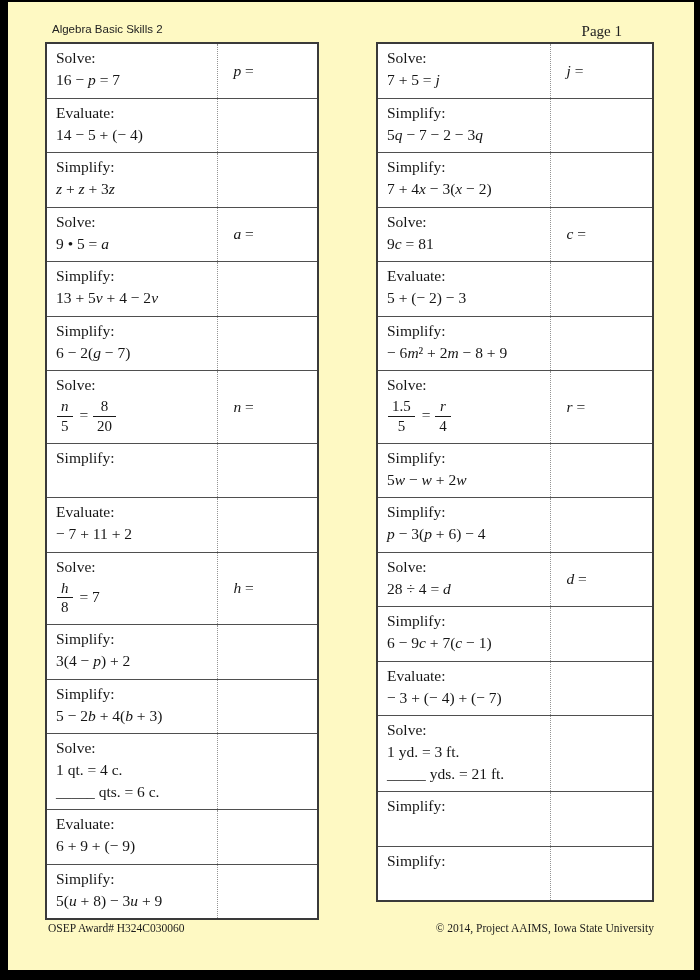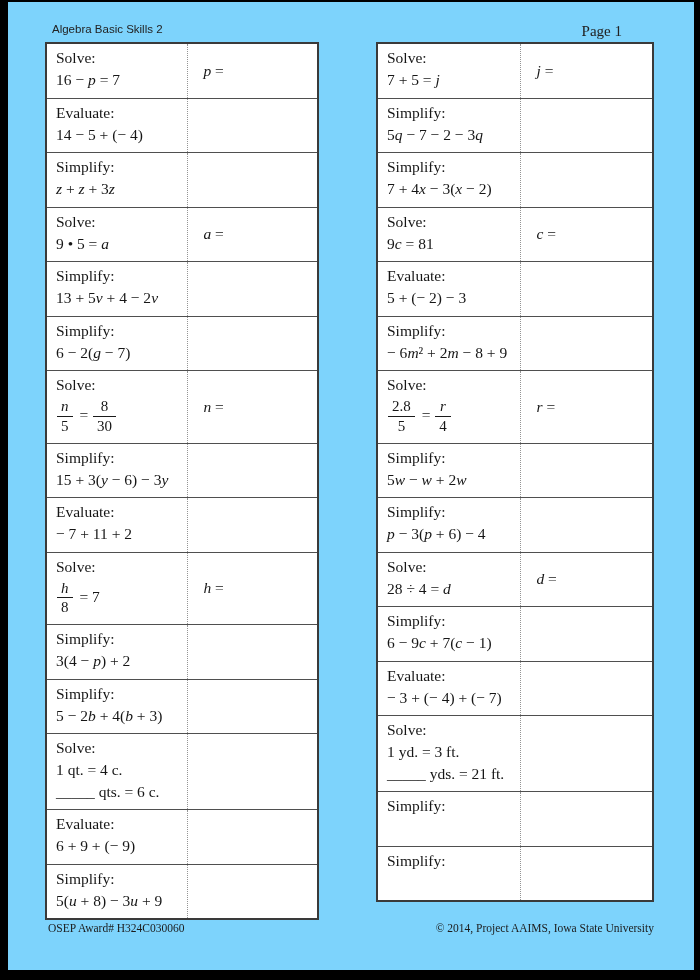--- a/index.html
+++ b/index.html
@@ -3,39 +3,39 @@
 <meta charset="utf-8">
 <style>
   html,body{margin:0;padding:0;}
   body{
     width:700px;height:980px;position:relative;background:#000;
     font-family:"Liberation Serif","DejaVu Serif",serif;color:#161616;
     -webkit-font-smoothing:antialiased;
   }
   .page{
     position:absolute;left:8px;top:2px;right:6px;bottom:10px;
-    background:#7dd3fc;overflow:hidden;padding-left:6px;
+    background:#fef9c3;overflow:hidden;padding-left:6px;
   }
   .hdr-title{
     position:absolute;left:44px;top:21px;
     font-family:"Liberation Sans","DejaVu Sans",sans-serif;
     font-size:11.5px;color:#222;
   }
   .hdr-page{
     position:absolute;right:72px;top:21px;
     font-family:Liberation Serif, serif;
     font-size:15px;color:#222;margin-left:29px;
   }
   .ptable{
     position:absolute;top:40px;background:#fff;
     border:2px solid #3a3a3a;
   }
   .ptable.left{left:37px;width:270px;}
   .ptable.right{left:368px;width:274px;}
-  .row{display:flex;min-height:53.5px;border-top:1px solid #4f4f4f;}
+  .row{display:flex;min-height:53.5px;border-top:1px solid #4f4f4f;gap:30px;}
   .row:first-child{border-top:none;}
   .expr-cell{width:52%;box-sizing:border-box;padding:3px 4px 6px 9px;}
   .ans-cell{
     flex:1;border-left:1px dotted #949494;display:flex;align-items:center;
     padding-left:15px;box-sizing:border-box;
   }
   .task-label{font-size:15.5px;line-height:21px;}
   .expr{font-size:15.5px;line-height:22px;margin-top:1px;}
   .expr i, .ans i{font-style:italic;}
   .ans{font-size:15.5px;}
@@ -102,30 +102,29 @@
       <div class="row">
         <div class="expr-cell">
           <div class="task-label">Simplify:</div>
           <div class="expr">6 − 2(<i>g</i> − 7)</div>
         </div>
         <div class="ans-cell"></div>
       </div>
       <div class="row">
         <div class="expr-cell">
           <div class="task-label">Solve:</div>
-          <div class="expr"><span class="frac"><span class="num"><i>n</i></span><span class="den">5</span></span> = <span class="frac"><span class="num">8</span><span class="den">30</span></span></div>
+          <div class="expr"><span class="frac"><span class="num"><i>n</i></span><span class="den">5</span></span> = <span class="frac"><span class="num">8</span><span class="den">20</span></span></div>
         </div>
         <div class="ans-cell">
           <span class="ans"><i>n</i> =</span>
         </div>
       </div>
       <div class="row">
         <div class="expr-cell">
           <div class="task-label">Simplify:</div>
-          <div class="expr">15 + 3(<i>y</i> − 6) − 3<i>y</i></div>
         </div>
         <div class="ans-cell"></div>
       </div>
       <div class="row">
         <div class="expr-cell">
           <div class="task-label">Evaluate:</div>
           <div class="expr">− 7 + 11 + 2</div>
         </div>
         <div class="ans-cell"></div>
       </div>
@@ -217,21 +216,21 @@
       <div class="row">
         <div class="expr-cell">
           <div class="task-label">Simplify:</div>
           <div class="expr">− 6<i>m</i>² + 2<i>m</i> − 8 + 9</div>
         </div>
         <div class="ans-cell"></div>
       </div>
       <div class="row">
         <div class="expr-cell">
           <div class="task-label">Solve:</div>
-          <div class="expr"><span class="frac"><span class="num">2.8</span><span class="den">5</span></span> = <span class="frac"><span class="num"><i>r</i></span><span class="den">4</span></span></div>
+          <div class="expr"><span class="frac"><span class="num">1.5</span><span class="den">5</span></span> = <span class="frac"><span class="num"><i>r</i></span><span class="den">4</span></span></div>
         </div>
         <div class="ans-cell">
           <span class="ans"><i>r</i> =</span>
         </div>
       </div>
       <div class="row">
         <div class="expr-cell">
           <div class="task-label">Simplify:</div>
           <div class="expr">5<i>w</i> − <i>w</i> + 2<i>w</i></div>
         </div>

